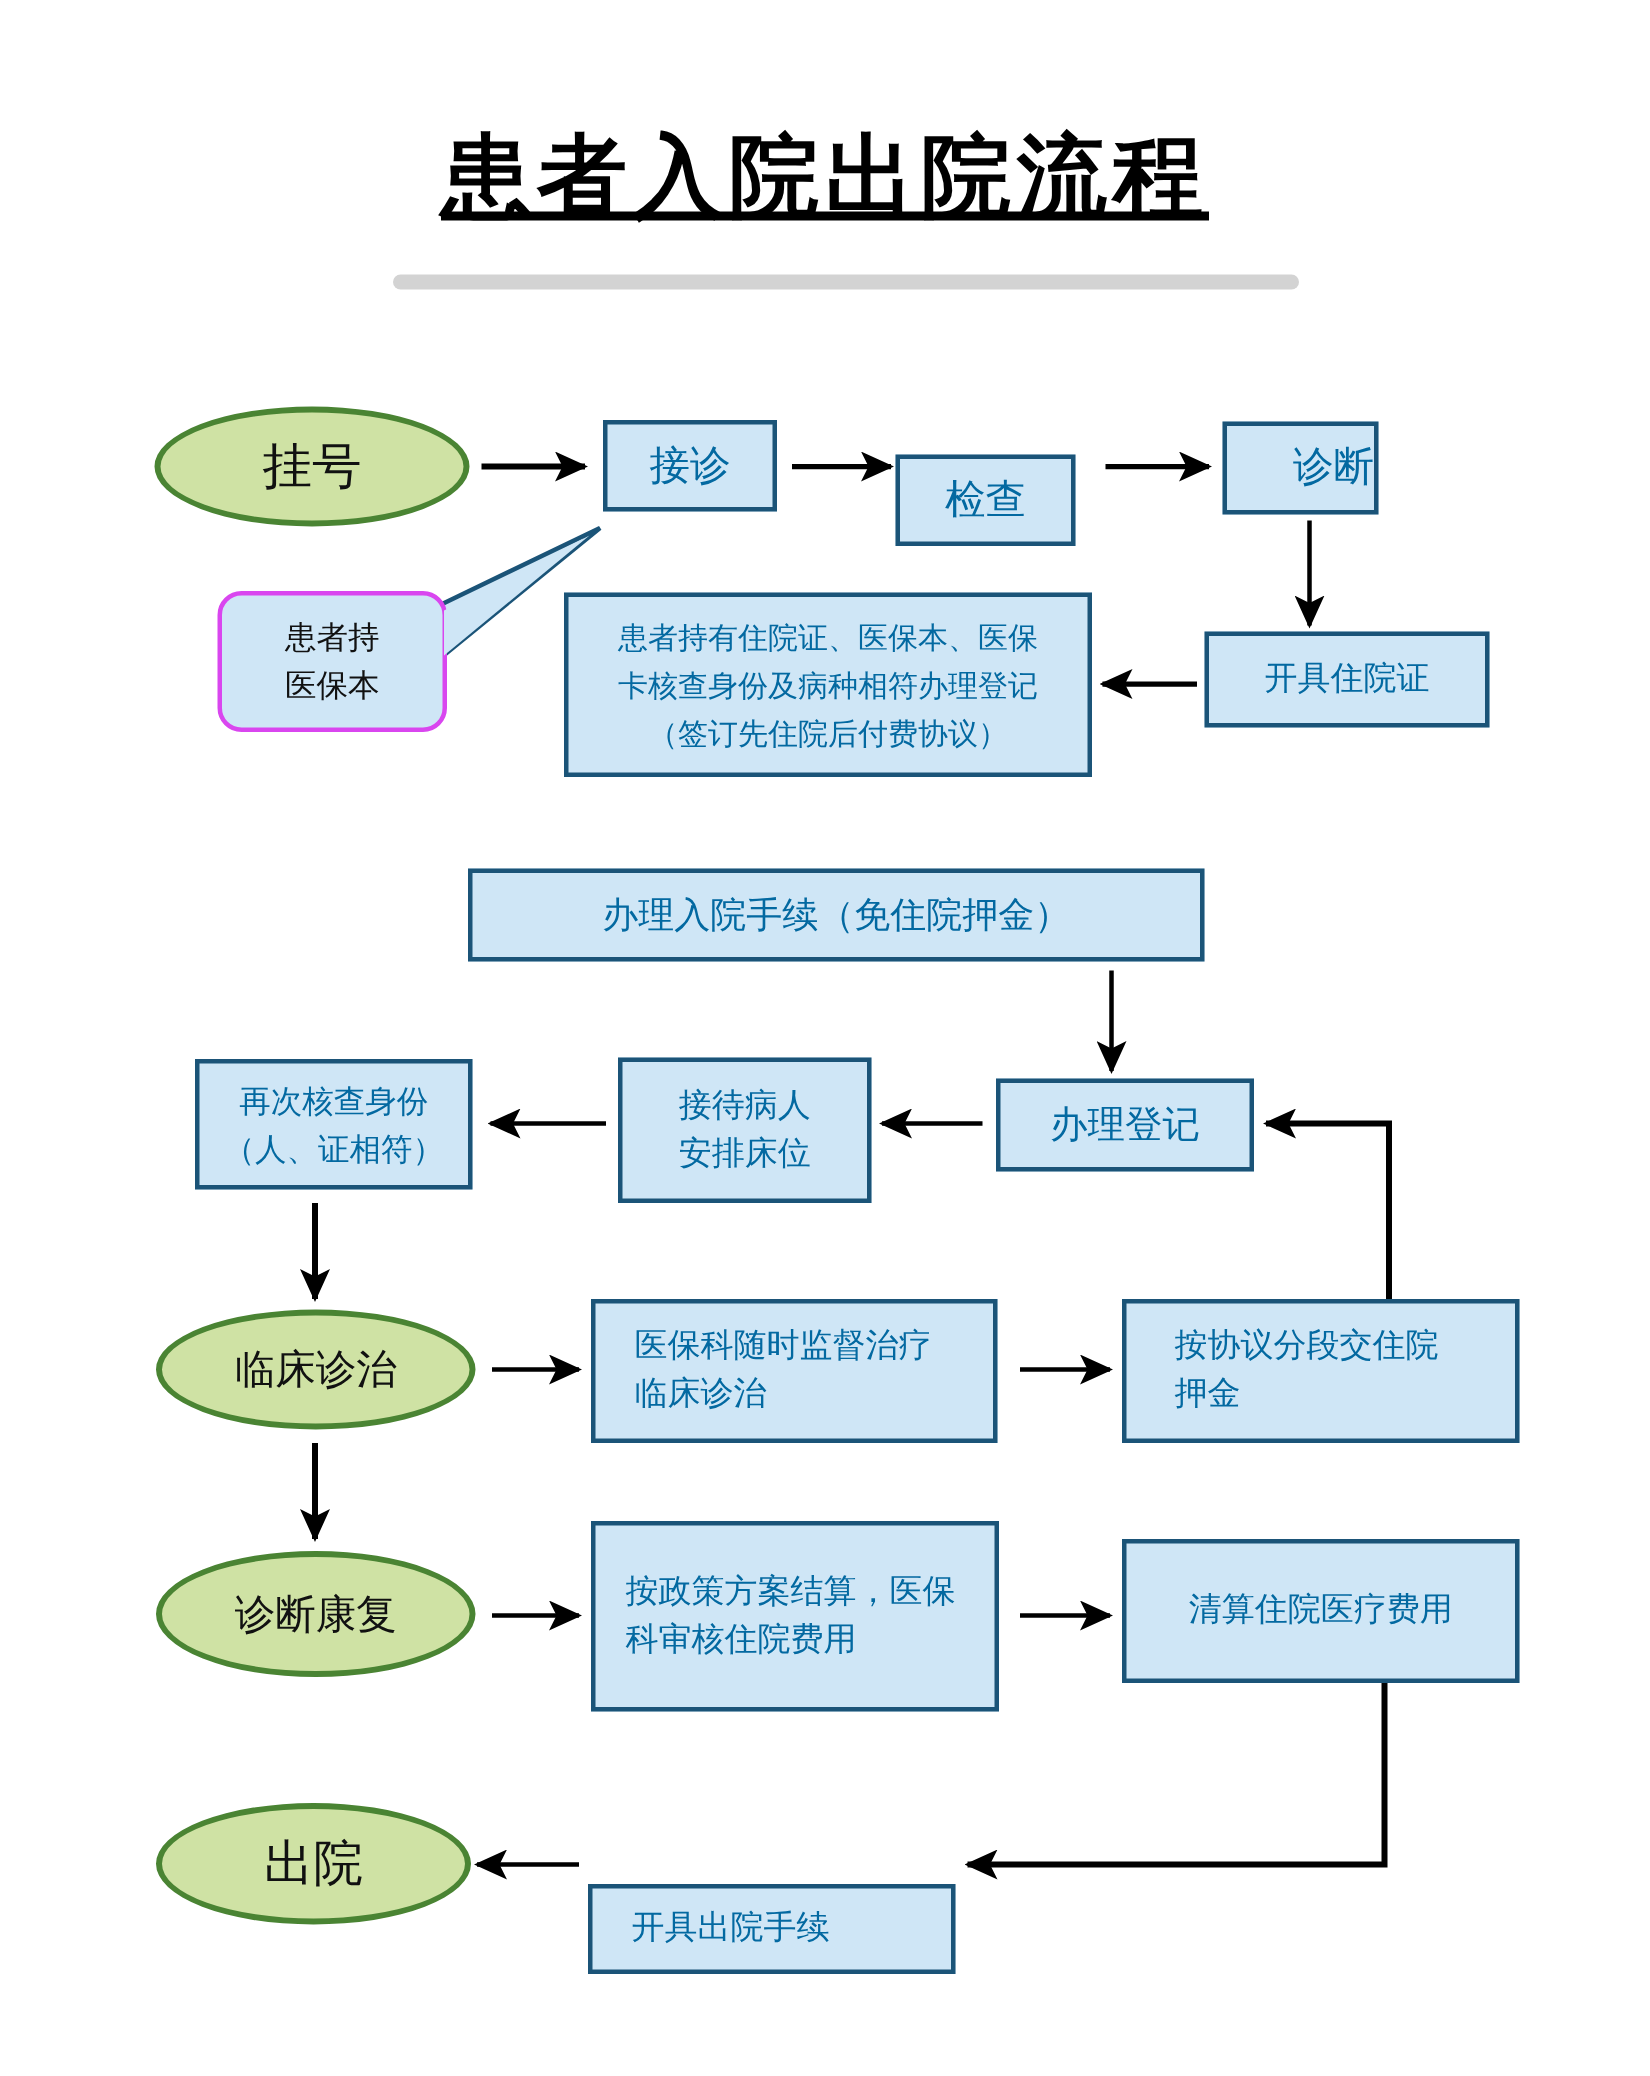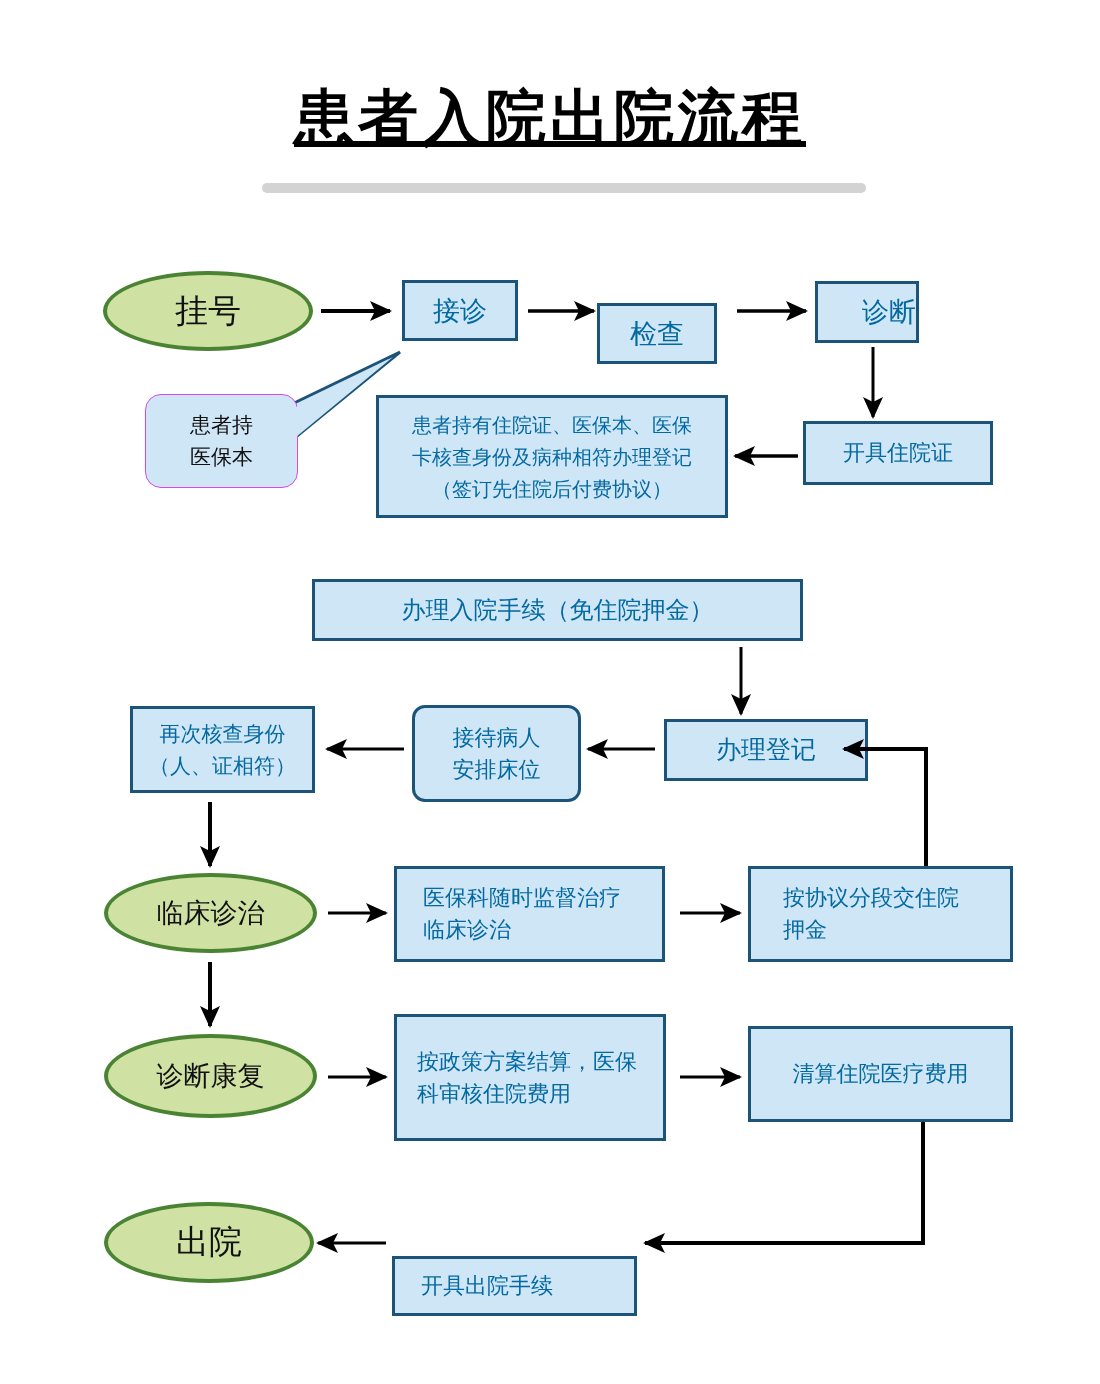--- a/index.html
+++ b/index.html
@@ -11,21 +11,21 @@
              background: #d3d3d3; border-radius: 5px; }
   .box { position: absolute; box-sizing: border-box; background: #cfe6f6;
          border: 3px solid #1b5478; display: flex; align-items: center; justify-content: center;
          text-align: center; font-size: 22px; line-height: 32px; color: #0369a1; }
   .box.left { justify-content: flex-start; text-align: left; padding-left: 26px; }
   .box.big { font-size: 27px; }
   .ellipse { position: absolute; box-sizing: border-box; background: #cfe2a4;
              border: 4px solid #4a8433; border-radius: 50%; display: flex;
              align-items: center; justify-content: center; font-size: 30px; color: #111; }
   .callout { position: absolute; box-sizing: border-box; left: 145px; top: 394px;
-             width: 153px; height: 94px; background: #cfe6f6; border: 1px solid #d946ef;
+             width: 153px; height: 94px; background: #cfe6f6; border: 3px solid #d946ef;
              border-radius: 16px; display: flex; align-items: center; justify-content: center;
              text-align: center; font-size: 21px; line-height: 32px; }
   svg.arrows { position: absolute; left: 0; top: 0; width: 1100px; height: 1384px; pointer-events: none; }
   .t { white-space: pre-line; }
 </style>
 </head>
 <body>
 
 <div class="title">患者入院出院流程</div>
 <div class="divider"></div>
@@ -59,24 +59,24 @@
 卡核查身份及病种相符办理登记
 （签订先住院后付费协议）</span>
 </div>
 <div class="box" style="left:803px;top:421px;width:190px;height:64px;">
   <span>开具住院证</span>
 </div>
 
 <div class="box" style="left:312px;top:579px;width:491px;height:62px;font-size:24px;">
   <span>办理入院手续（免住院押金）</span>
 </div>
-<div class="box" style="left:664px;top:719px;width:204px;height:62px;font-size:25px;">
+<div class="box" style="left:664px;top:719px;width:172px;height:62px;font-size:25px;">
   <span>办理登记</span>
 </div>
-<div class="box" style="left:412px;top:705px;width:169px;height:97px;border-radius:13px;">
+<div class="box" style="left:412px;top:705px;width:169px;height:97px;">
   <span class="t">接待病人
 安排床位</span>
 </div>
 <div class="box" style="left:130px;top:706px;width:185px;height:87px;font-size:21px;">
   <span class="t">再次核查身份
 （人、证相符）</span>
 </div>
 
 <div class="ellipse" style="left:104px;top:873px;width:213px;height:80px;font-size:27px;">
   <span>临床诊治</span>

